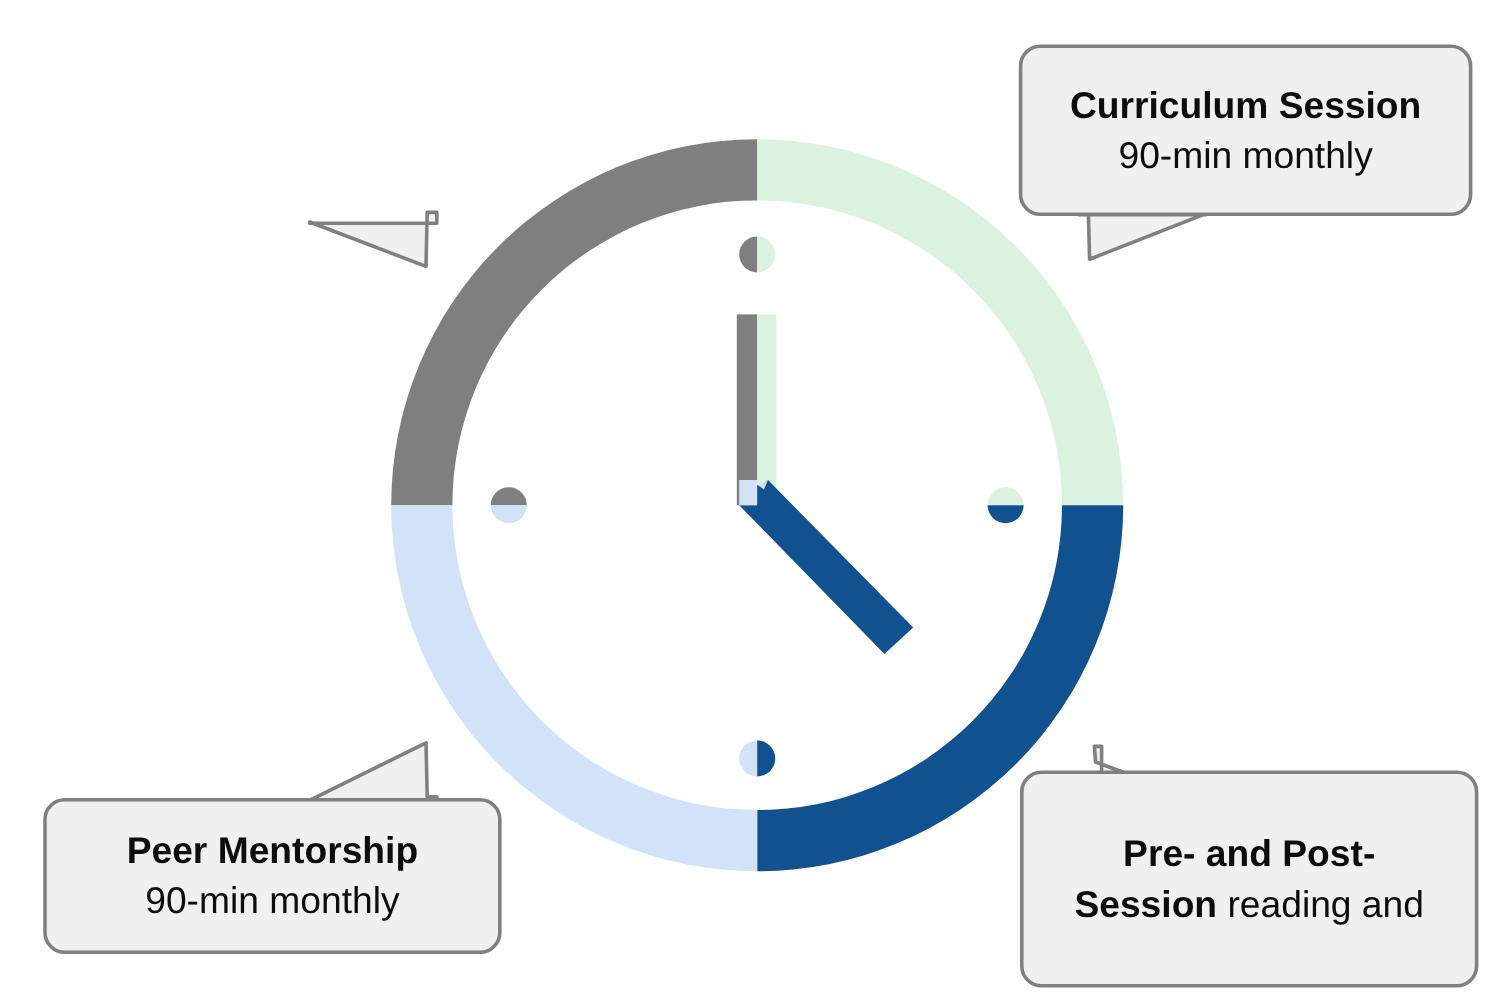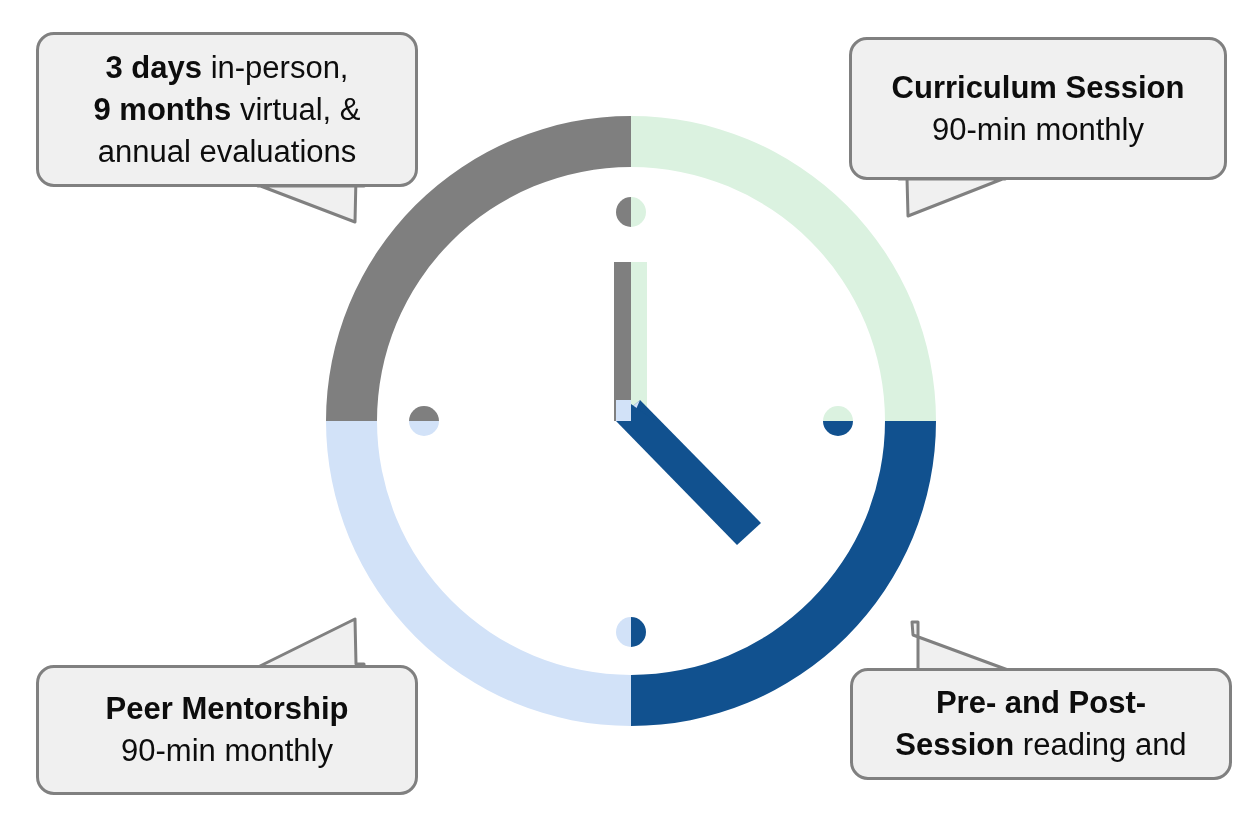--- a/index.html
+++ b/index.html
@@ -42,21 +42,21 @@
   }
   .callout .line {
     font-size: 31px;
     line-height: 42px;
     white-space: nowrap;
   }
   .b { font-weight: bold; }
   #callout-top-left  { left: 36px;  top: 32px;  width: 382px; height: 155px; }
   #callout-top-right { left: 849px; top: 37px;  width: 378px; height: 143px; }
   #callout-bottom-left  { left: 36px;  top: 665px; width: 382px; height: 130px; }
-  #callout-bottom-right { left: 850px; top: 668px; width: 382px; height: 112px; }
+  #callout-bottom-right { left: 850px; top: 642px; width: 382px; height: 181px; }
 </style>
 </head>
 <body>
 
 <div id="stage">
 
   <svg class="layer" viewBox="0 0 1252 830">
 
     <path fill="#7F7F7F" d="M 326 421 A 305 305 0 0 1 631 116 L 631 167 A 254 254 0 0 0 377 421 Z"></path>
 
@@ -107,31 +107,20 @@
 
     <path fill="#F0F0F0" stroke="#808080" stroke-width="3" stroke-linejoin="round" d="M 258 185 L 355 222 L 356 177 L 364 177 L 364 186 L 258 186 Z"></path>
 
     <path fill="#F0F0F0" stroke="#808080" stroke-width="3" stroke-linejoin="round" d="M 1005 178 L 908 216 L 907 178 L 899 178 L 899 179 L 1005 179 Z"></path>
 
     <path fill="#F0F0F0" stroke="#808080" stroke-width="3" stroke-linejoin="round" d="M 258 667 L 355 619 L 356 664 L 364 664 L 364 667 Z"></path>
 
     <path fill="#F0F0F0" stroke="#808080" stroke-width="3" stroke-linejoin="round" d="M 1008 670 L 913 635 L 912 622 L 918 622 L 918 670 Z"></path>
   </svg>
 
-  <div class="callout" id="callout-top-left">
-    <div class="line">
-      <span class="b">3 days</span><span> in-person,</span>
-    </div>
-    <div class="line">
-      <span class="b">9 months</span><span> virtual, &amp;</span>
-    </div>
-    <div class="line">
-      <span class="b"></span><span>annual evaluations</span>
-    </div>
-  </div>
 
   <div class="callout" id="callout-top-right">
     <div class="line">
       <span class="b">Curriculum Session</span><span></span>
     </div>
     <div class="line">
       <span class="b"></span><span>90-min monthly</span>
     </div>
   </div>
 

